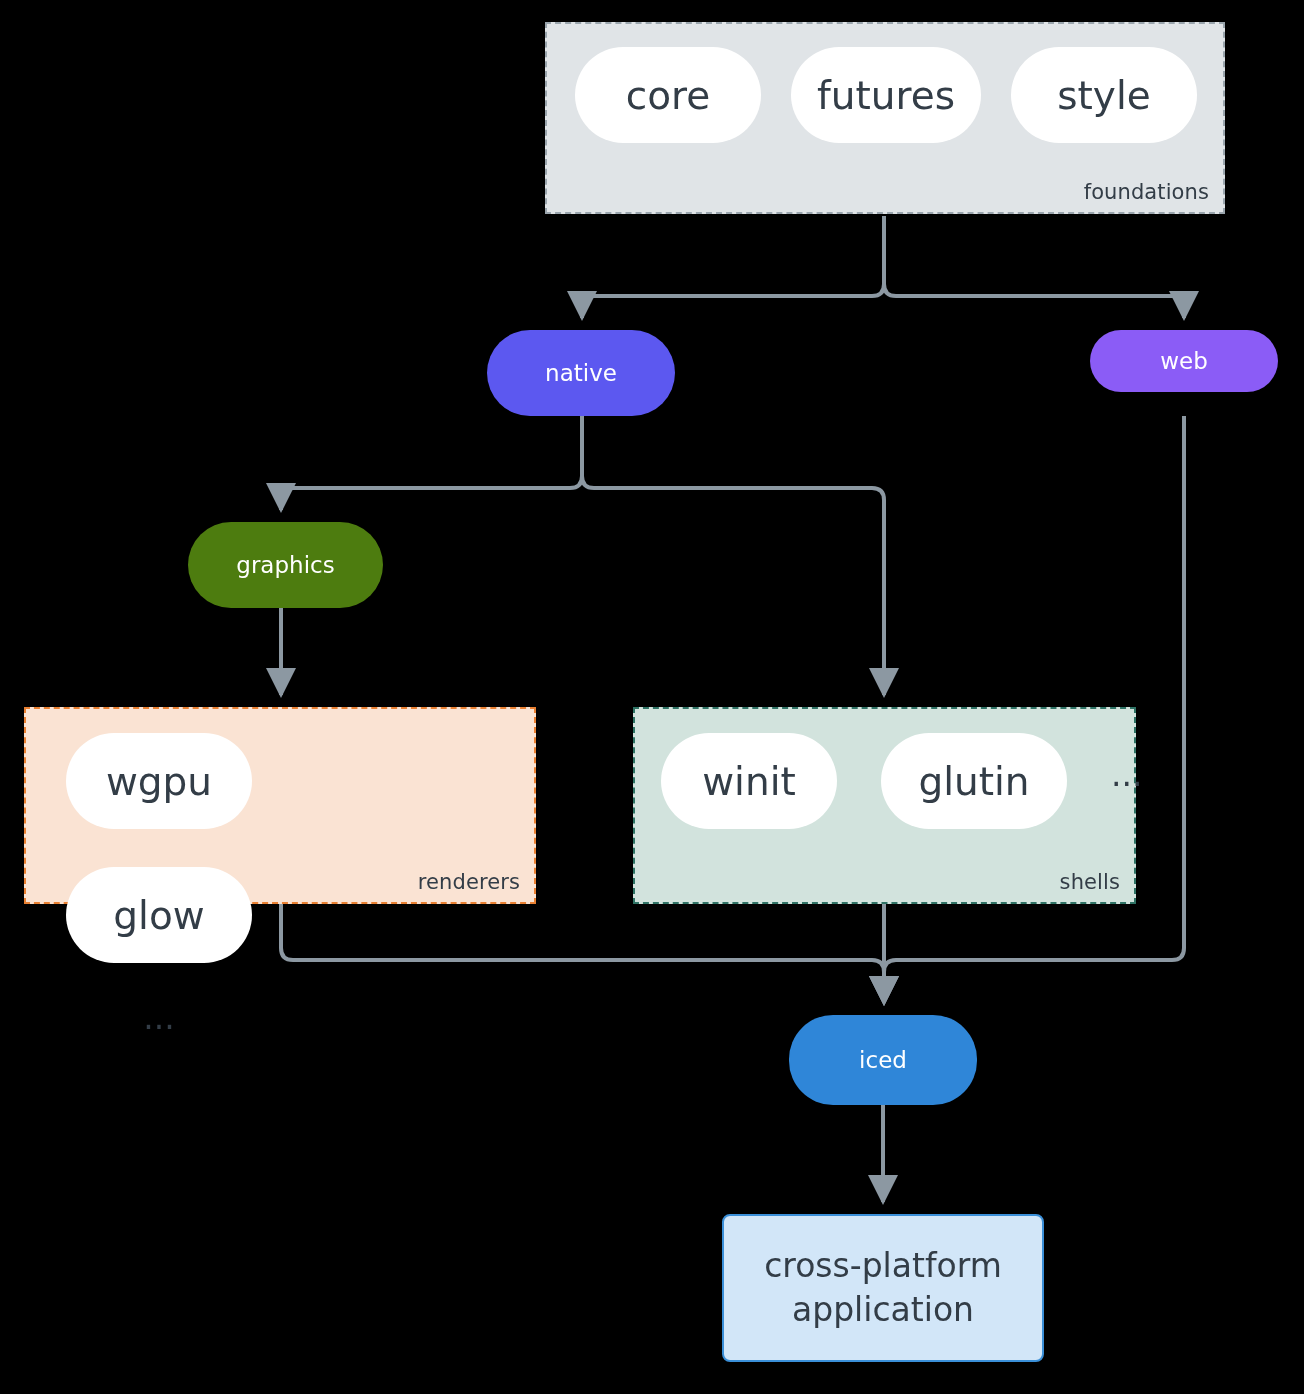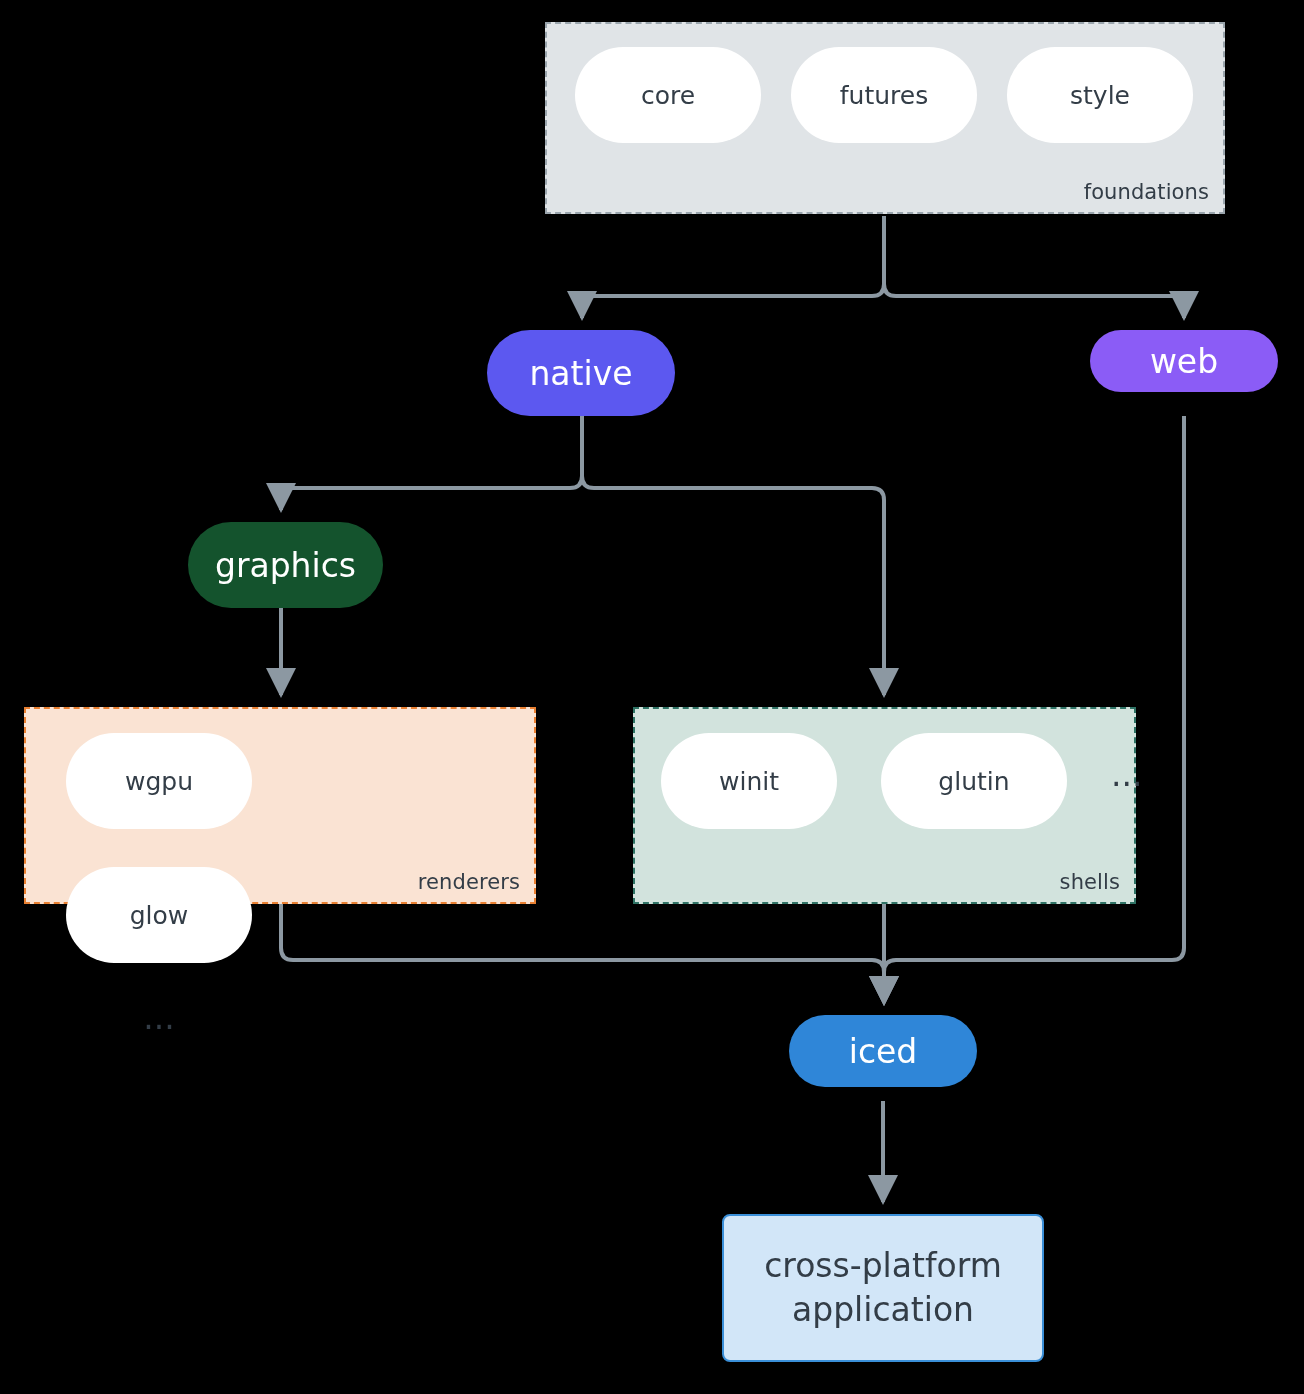--- a/index.html
+++ b/index.html
@@ -94,21 +94,21 @@
 
   
   .pill {
     box-sizing: border-box;
     height: 96px;
     min-width: 186px;
     padding: 0 26px;
     border-radius: 48px;
     background: #ffffff;
     color: #333d47;
-    font-size: 25px;
+    font-size: 39px;
     display: flex;
     align-items: center;
     justify-content: center;
     white-space: nowrap;
   }
   .pill--narrow { min-width: 176px; }
 
   .ellipsis {
     color: #333d47;
     font-size: 33px;
@@ -118,21 +118,21 @@
   }
 
   
   .node {
     position: absolute;
     box-sizing: border-box;
     display: flex;
     align-items: center;
     justify-content: center;
     color: #ffffff;
-    font-size: 33px;
+    font-size: 23px;
     white-space: nowrap;
     border-radius: 44px;
   }
   .node--native {
     left: 487px;
     top: 330px;
     width: 188px;
     height: 86px;
     background: #5c58f0;
   }
@@ -141,27 +141,27 @@
     top: 330px;
     width: 188px;
     height: 62px;
     background: #8b5cf6;
   }
   .node--graphics {
     left: 188px;
     top: 522px;
     width: 195px;
     height: 86px;
-    background: #14532d;
+    background: #4d7c0f;
   }
   .node--iced {
     left: 789px;
     top: 1015px;
     width: 188px;
-    height: 72px;
+    height: 90px;
     background: #2f86d8;
   }
 
   .node--app {
     position: absolute;
     box-sizing: border-box;
     left: 722px;
     top: 1214px;
     width: 322px;
     height: 148px;

